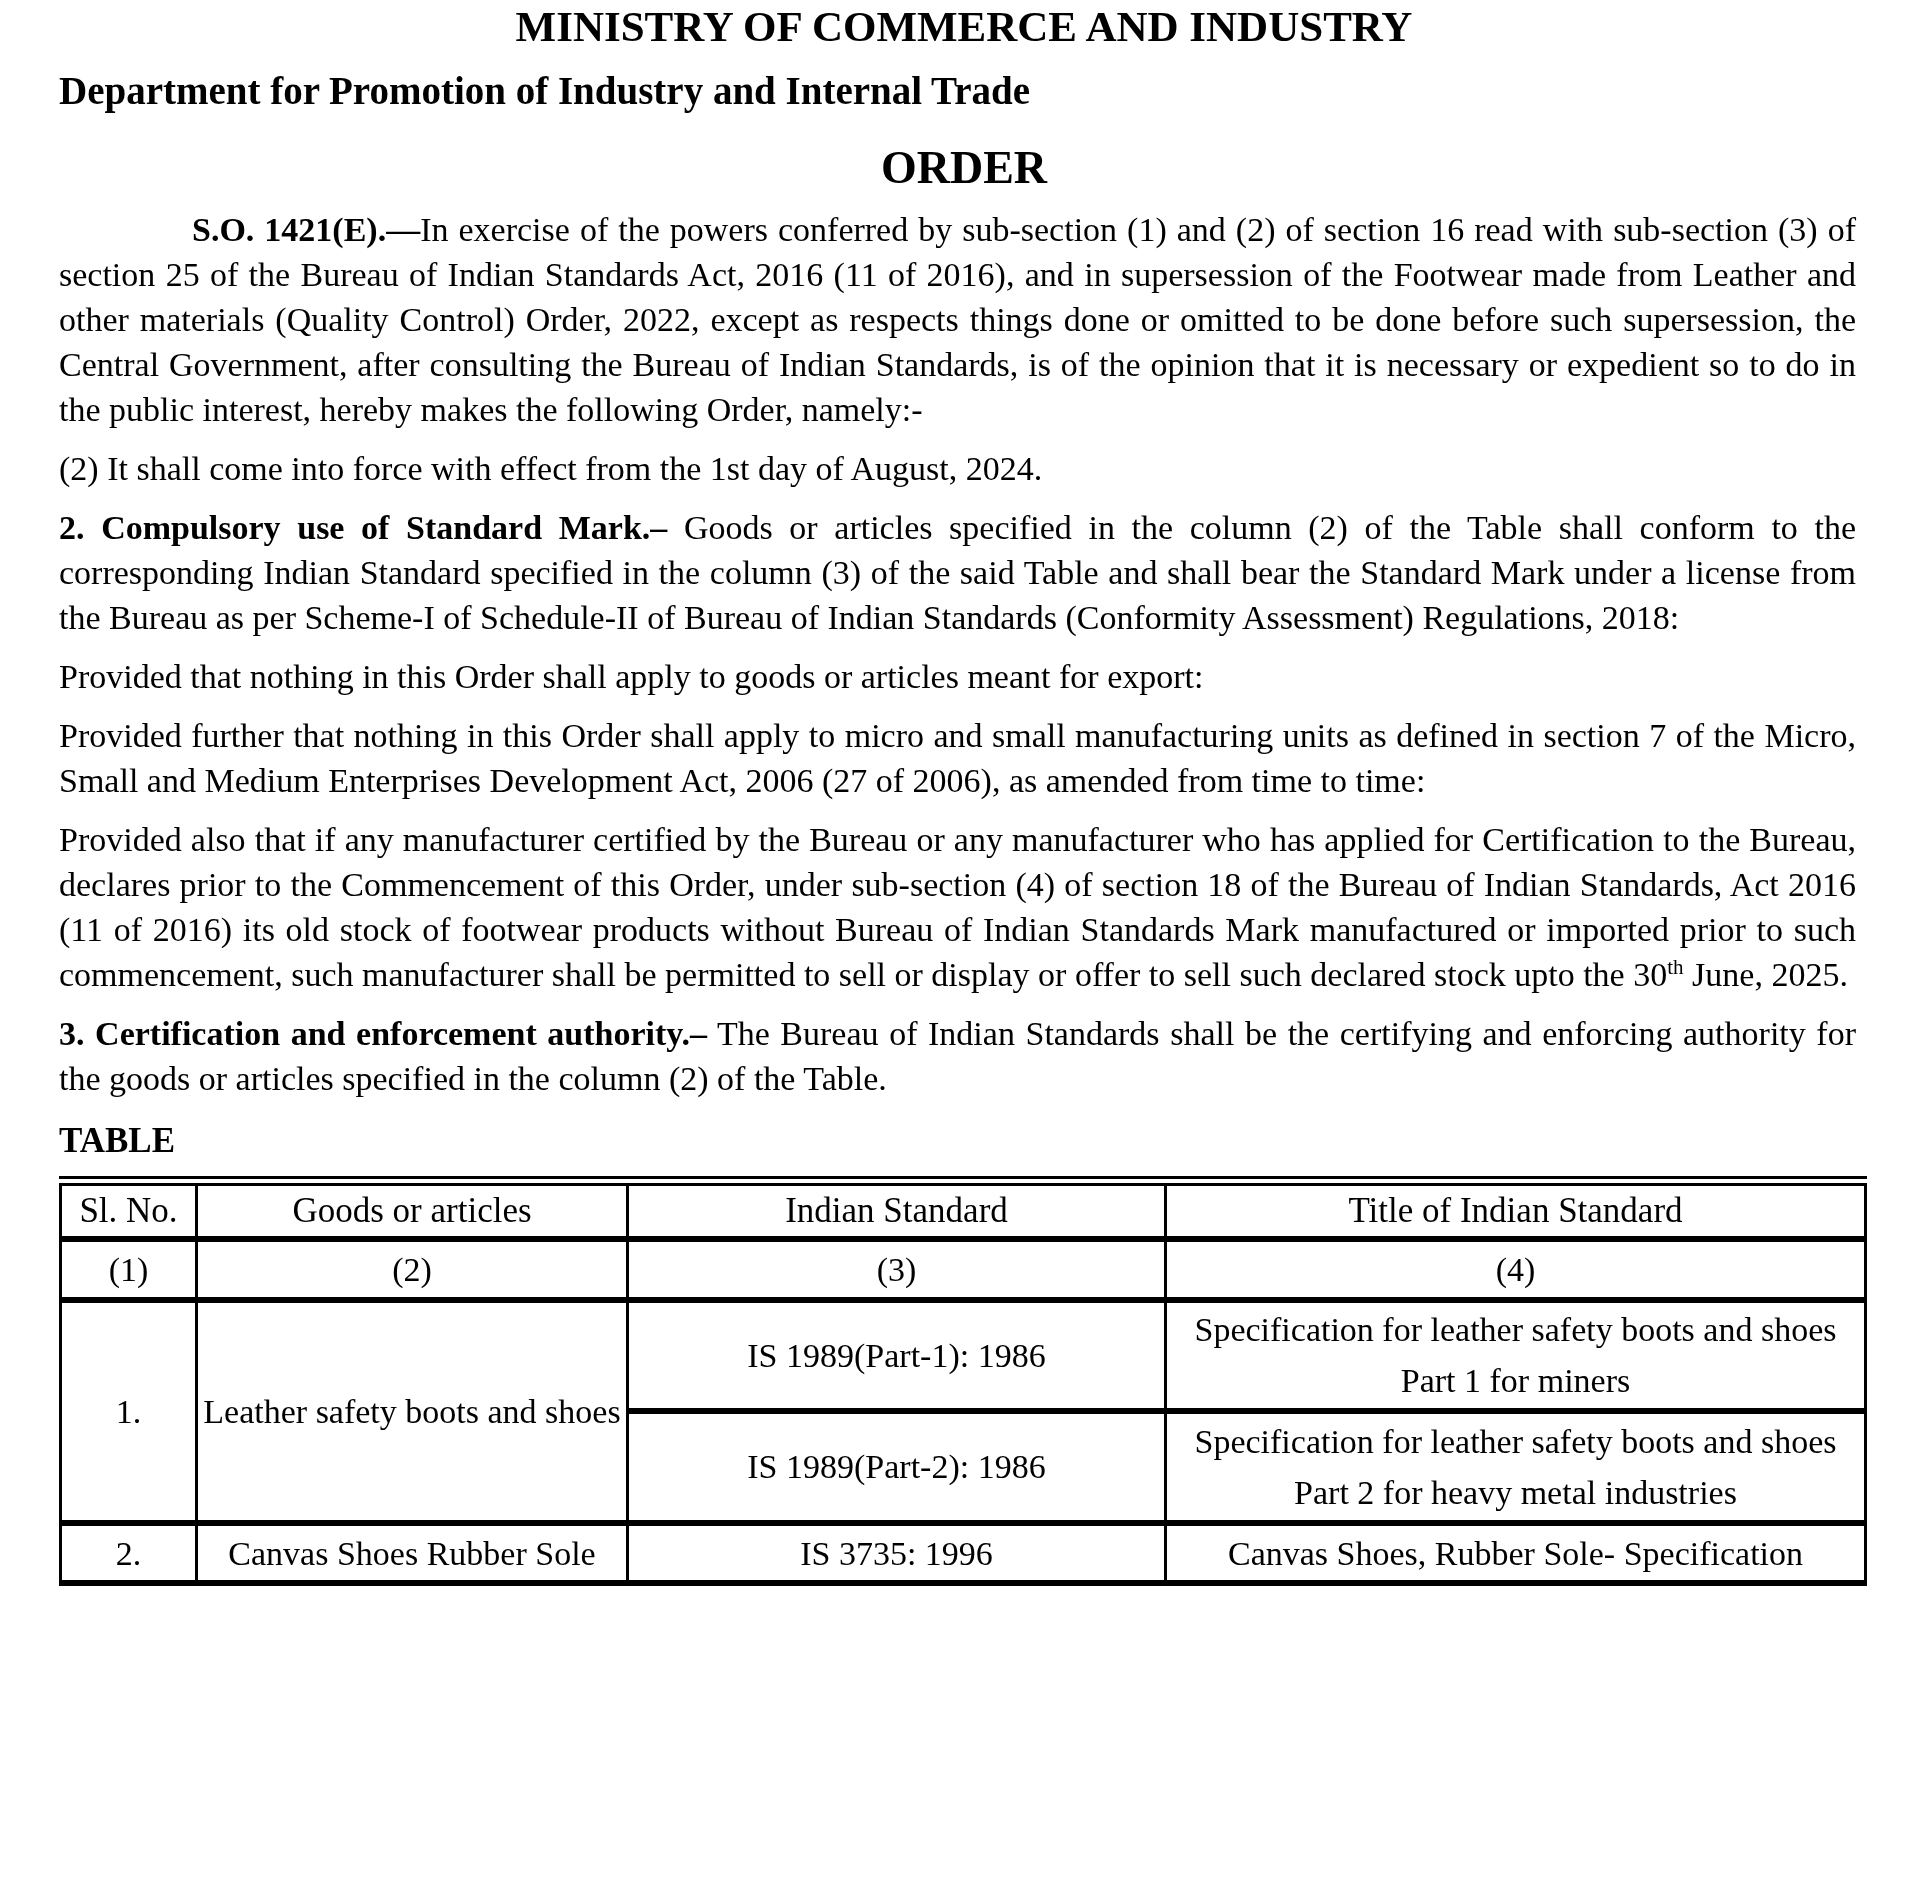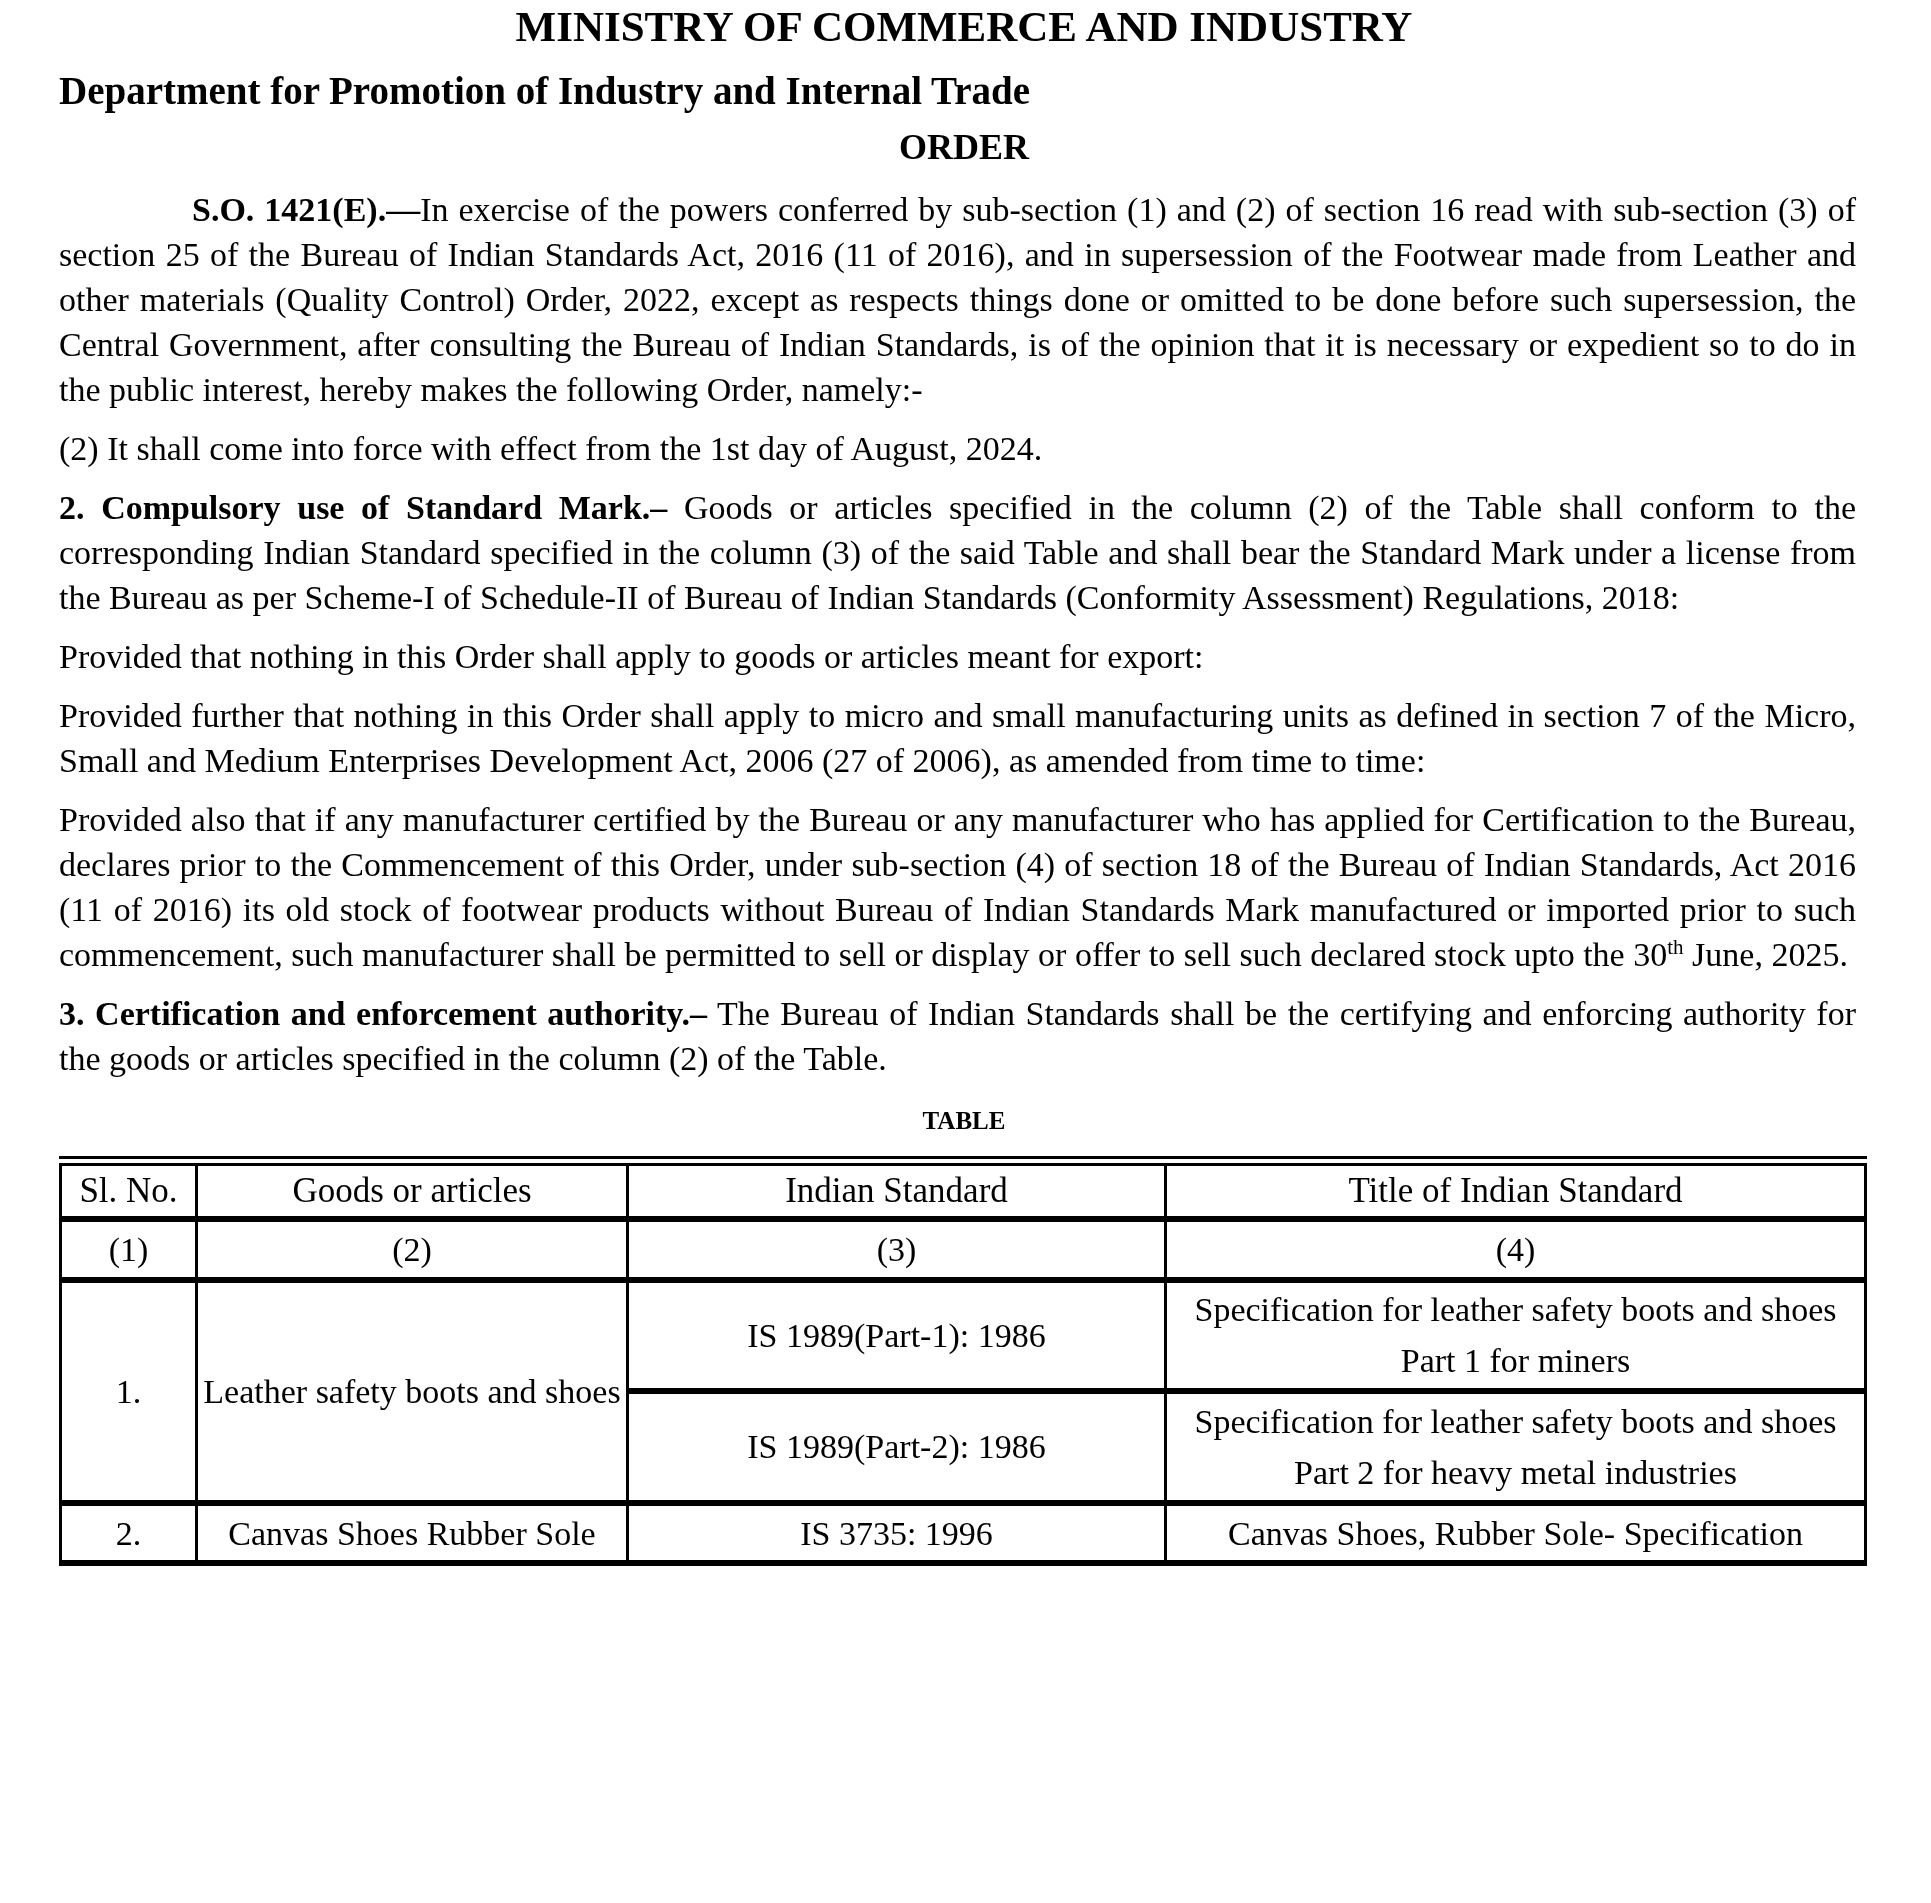--- a/index.html
+++ b/index.html
@@ -25,48 +25,48 @@
     text-align: center;
   }
   .subtitle {
     font-size: 39px;
     font-weight: bold;
     line-height: 50px;
     margin-top: 14px;
     text-align: left;
   }
   .order-heading {
-    font-size: 36px;
+    font-size: 46px;
     font-weight: bold;
     line-height: 51px;
-    margin-top: 6px;
+    margin-top: 26px;
     text-align: center;
   }
   .date-line {
     font-size: 35px;
     line-height: 47px;
     margin-top: 14px;
     text-align: center;
   }
   p.body {
     margin: 14px 13px 0 0;
     text-align: justify;
   }
   p.body.first-indent { text-indent: 133px; }
   sup.sup {
     font-size: 21px;
     line-height: 0;
     vertical-align: super;
   }
   .table-heading {
-    font-size: 25px;
+    font-size: 35px;
     font-weight: bold;
     line-height: 47px;
     margin-top: 16px;
-    text-align: center;
+    text-align: left;
   }
   table.std-table {
     border-collapse: collapse;
     table-layout: fixed;
     width: 1805px;
     margin-top: 12.4px;
     border-top: 10.6px double #000;
     border-bottom: 5.3px solid #000;
   }
   table.std-table th,

